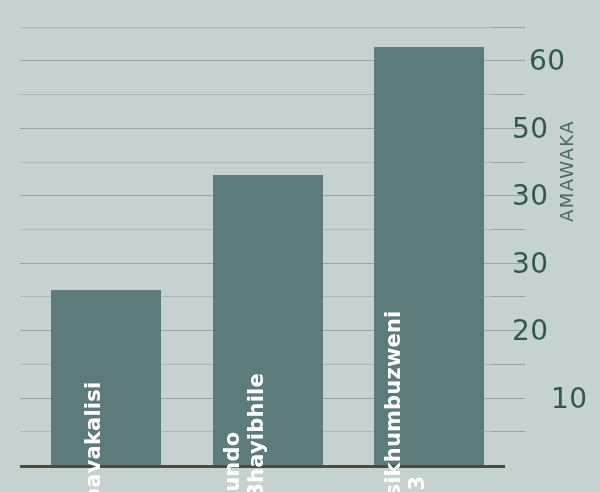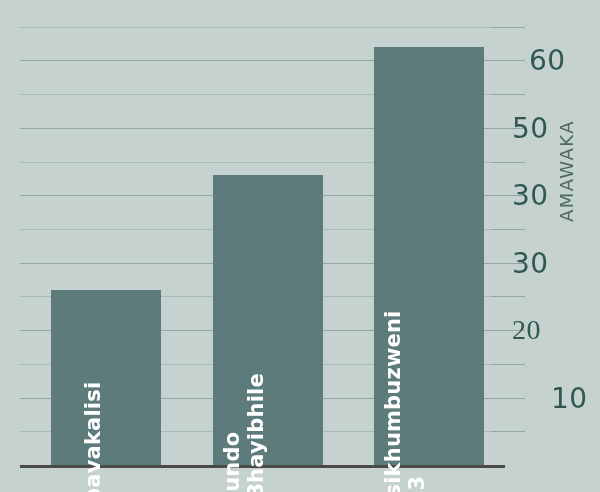--- a/index.html
+++ b/index.html
@@ -149,18 +149,18 @@
         <div class="bar-label"><span>Izifundo</span><span class="line2">ZeBhayibhile</span></div>
       </div>
       <div class="bar" style="top: 27px; height: 418px; left: 354px; width: 110px;">
         <div class="bar-label"><span>Abeze Esikhumbuzweni</span><span class="line2">Ngo-2013</span></div>
       </div>
     </div>
 
   <div id="y-axis-title">AMAWAKA</div>
 
 <div class="y-tick-label" style="top: 398px; margin-left: 39px;">10</div>
-    <div class="y-tick-label" style="top: 330px; font-family: Liberation Serif, serif;">20</div>
+    <div class="y-tick-label" style="top: 330px;">20</div>
     <div class="y-tick-label" style="top: 263px;">30</div>
     <div class="y-tick-label" style="top: 195px;">30</div>
     <div class="y-tick-label" style="top: 128px;">50</div>
     <div class="y-tick-label" style="top: 60px; margin-left: 17px;">60</div>
   </div>
 
 </body></html>

